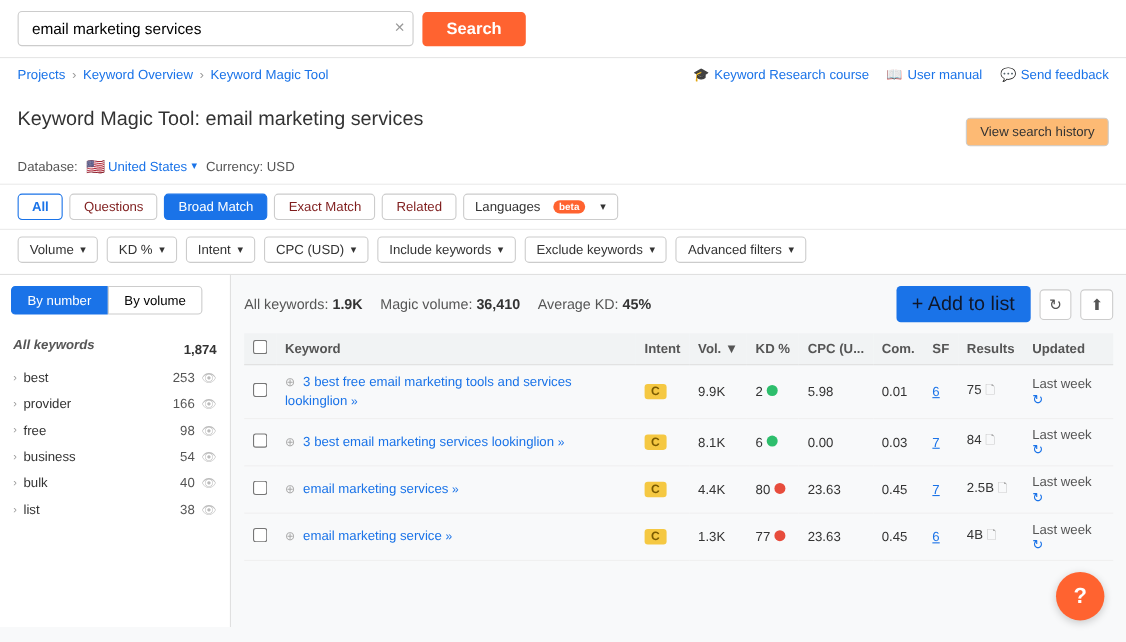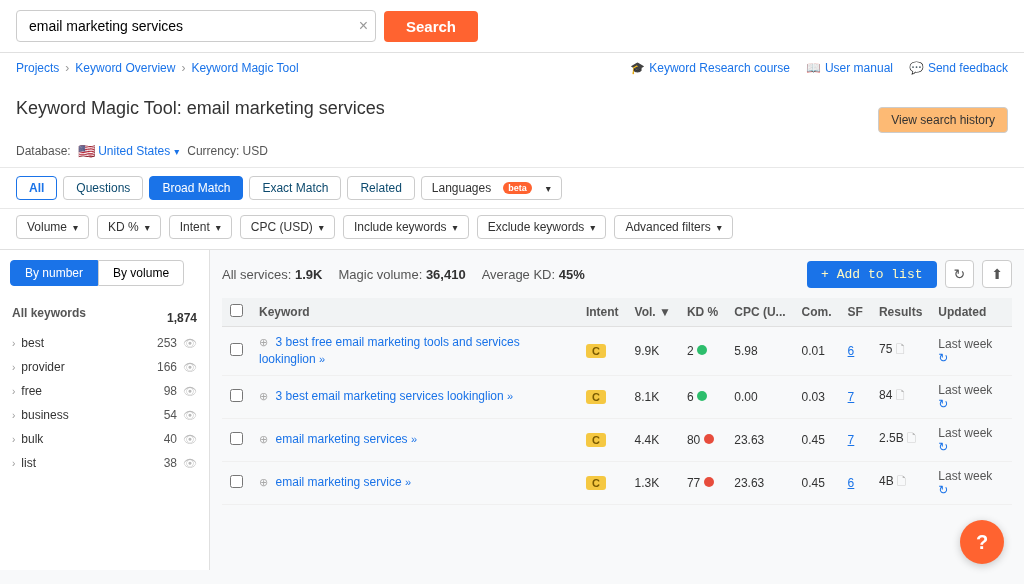--- a/index.html
+++ b/index.html
@@ -25,58 +25,58 @@
     .page-title { font-size: 18px; font-weight: 700; }
     .page-title span { font-weight: 400; }
     .view-history-btn { border: 1px solid #ccc; background: #fdba74; border-radius: 4px; padding: 5px 12px; font-size: 12px; cursor: pointer; color: #333; margin-top: 24px; }
 
     
     .database-row { background: #fff; padding: 4px 16px 8px; display: flex; align-items: center; gap: 8px; font-size: 12px; color: #555; border-bottom: 1px solid #e8e8e8; }
     .database-row a { color: #1a73e8; text-decoration: none; display: flex; align-items: center; gap: 2px; }
 
     
     .filter-tabs-row { background: #fff; padding: 8px 16px; display: flex; align-items: center; gap: 6px; border-bottom: 1px solid #e8e8e8; }
-    .tab-btn { border: 1px solid #ccc; background: #fff; border-radius: 4px; padding: 4px 12px; font-size: 12px; cursor: pointer; color: #0c4a6e; }
+    .tab-btn { border: 1px solid #ccc; background: #fff; border-radius: 4px; padding: 4px 12px; font-size: 12px; cursor: pointer; color: #7f1d1d; }
     .tab-btn.active { background: #fff; border-color: #1a73e8; color: #1a73e8; font-weight: 600; }
     .tab-btn.pill-active { background: #1a73e8; border-color: #1a73e8; color: #fff; }
     .tab-languages { border: 1px solid #ccc; background: #fff; border-radius: 4px; padding: 4px 10px; font-size: 12px; cursor: pointer; color: #333; display: flex; align-items: center; gap: 12px; }
     .beta-badge { background: #ff6330; color: #fff; font-size: 9px; border-radius: 8px; padding: 1px 5px; font-weight: 700; }
 
     
     .filter-row2 { background: #fff; padding: 6px 16px 10px; display: flex; align-items: center; gap: 8px; border-bottom: 1px solid #e0e0e0; }
     .filter-pill { border: 1px solid #ccc; background: #fff; border-radius: 4px; padding: 4px 10px; font-size: 12px; cursor: pointer; color: #333; display: flex; align-items: center; gap: 4px; }
 
     
     .main-area { display: flex; background: #f8f9fa; min-height: 320px; }
 
     
     .sidebar { width: 210px; min-width: 210px; background: #fff; border-right: 1px solid #e0e0e0; padding: 10px 0; }
     .sidebar-top { display: flex; gap: 0; padding: 0 10px 10px; }
     .sidebar-tab { border: 1px solid #ccc; padding: 5px 14px; font-size: 12px; cursor: pointer; background: #fff; }
     .sidebar-tab:first-child { border-radius: 4px 0 0 4px; }
     .sidebar-tab:last-child { border-radius: 0 4px 4px 0; }
     .sidebar-tab.active { background: #1a73e8; color: #fff; border-color: #1a73e8; }
     .sidebar-header { display: flex; justify-content: space-between; align-items: center; padding: 4px 12px 6px; }
-    .sidebar-header-label { font-size: 12px; color: #555; font-weight: 600; }
+    .sidebar-header-label { font-size: 12px; color: #555; font-weight: 600; font-style: italic; }
     .sidebar-header-count { font-size: 12px; color: #333; font-weight: 600; margin-top: 11px; }
     .sidebar-item { display: flex; align-items: center; justify-content: space-between; padding: 5px 12px; cursor: pointer; }
     .sidebar-item-left { display: flex; align-items: center; gap: 6px; }
     .sidebar-item-arrow { color: #999; font-size: 10px; }
     .sidebar-item-label { font-size: 12px; color: #333; }
     .sidebar-item-right { display: flex; align-items: center; gap: 6px; }
     .sidebar-item-count { font-size: 12px; color: #555; }
     .eye-icon { color: #bbb; font-size: 11px; }
 
     
     .content { flex: 1; padding: 10px 12px; }
     .content-stats { display: flex; align-items: center; gap: 16px; margin-bottom: 10px; }
     .stat-text { font-size: 13px; color: #555; }
     .stat-text strong { color: #333; }
     .content-actions { display: flex; align-items: center; gap: 8px; margin-left: auto; }
-    .add-list-btn { background: #1a73e8; color: #fef9c3; border: none; border-radius: 4px; padding: 6px 14px; font-size: 13px; cursor: pointer; display: flex; align-items: center; gap: 4px; font-weight: 500; font-family: Liberation Mono, monospace; }
+    .add-list-btn { background: #1a73e8; color: #0f172a; border: none; border-radius: 4px; padding: 6px 14px; font-size: 18px; cursor: pointer; display: flex; align-items: center; gap: 4px; font-weight: 500; }
     .icon-btn { border: 1px solid #ccc; background: #fff; border-radius: 4px; padding: 5px 8px; cursor: pointer; font-size: 14px; color: #555; }
 
     
     .kw-table { width: 100%; border-collapse: collapse; font-size: 12px; }
     .kw-table th { background: #f1f3f4; padding: 6px 8px; text-align: left; color: #555; font-weight: 600; border-bottom: 1px solid #e0e0e0; white-space: nowrap; }
     .kw-table td { padding: 7px 8px; border-bottom: 1px solid #f0f0f0; vertical-align: middle; }
     .kw-link { color: #1a73e8; text-decoration: none; font-size: 12px; line-height: 1.4; }
     .intent-badge { display: inline-block; background: #f5c842; color: #7a5a00; border-radius: 3px; padding: 1px 6px; font-size: 11px; font-weight: 700; }
     .dot-green { display: inline-block; width: 10px; height: 10px; border-radius: 50%; background: #2dbe6c; }
     .dot-red { display: inline-block; width: 10px; height: 10px; border-radius: 50%; background: #e74c3c; }
@@ -262,21 +262,21 @@
       <span class="sidebar-item-count">38</span>
       <span class="eye-icon">👁</span>
     </div>
   </div>
       </div>
   </div>
 
   <div class="content">
     <div class="content-stats">
       <span class="stat-text">
-        <span>All services:</span>
+        <span>All keywords:</span>
         <strong>1.9K</strong>
       </span>
       <span class="stat-text">
         <span>Magic volume:</span>
         <strong>36,410</strong>
       </span>
       <span class="stat-text">
         <span>Average KD:</span>
         <strong>45%</strong>
       </span>

